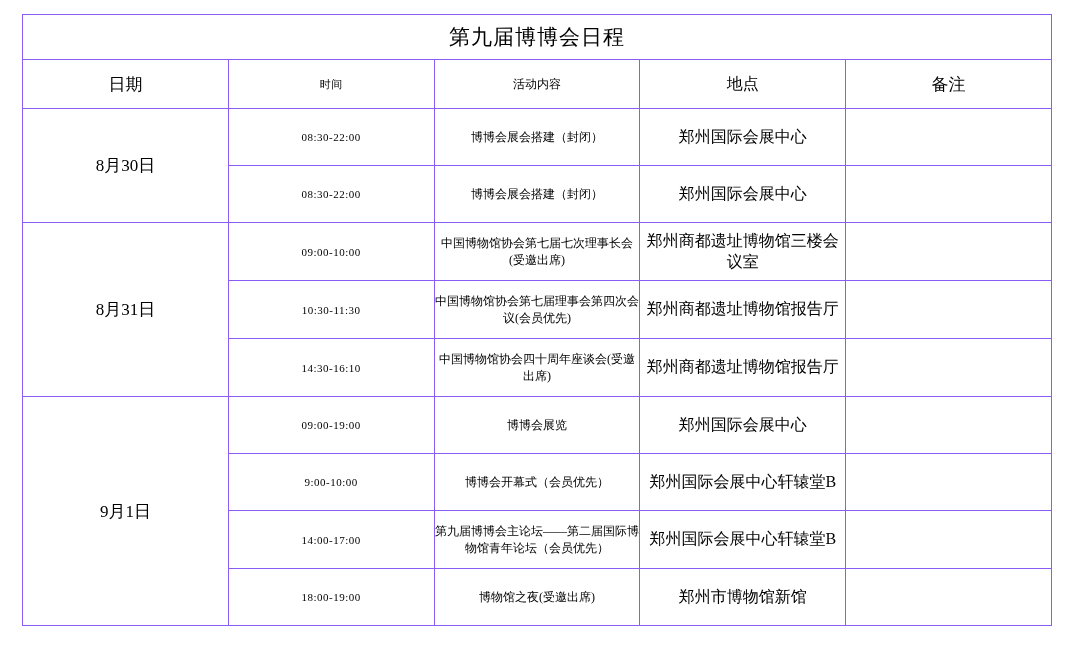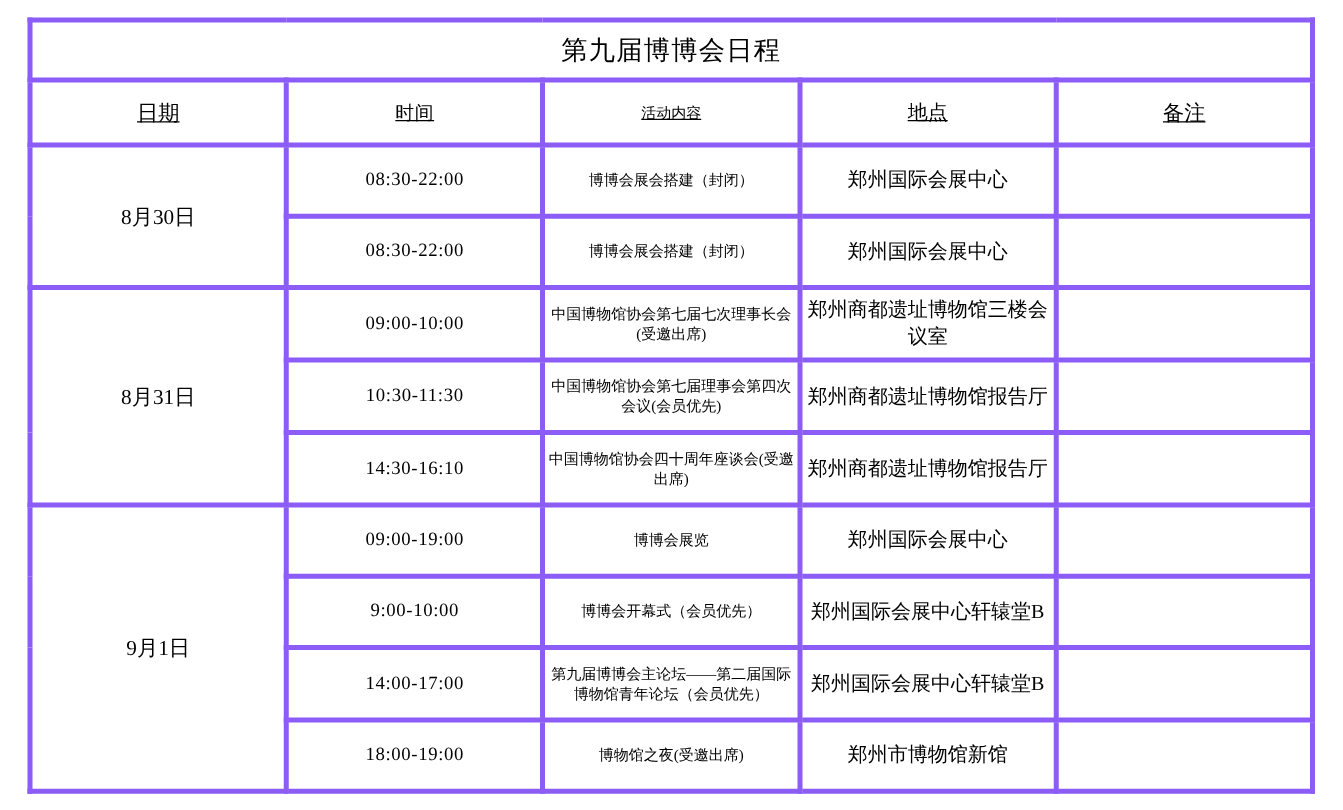--- a/index.html
+++ b/index.html
@@ -20,44 +20,43 @@
     position: relative;
     box-sizing: border-box;
     padding: 14px 22px 0 22px;
   }
   table.schedule {
     width: 1030px;
     border-collapse: collapse;
     table-layout: fixed;
   }
   table.schedule td, table.schedule th {
-    border: 4px solid #8b5cf6;
+    border: 1px solid #8b5cf6;
     padding: 0;
     text-align: center;
     vertical-align: middle;
     font-weight: normal;
   }
   .title-cell {
     height: 44px;
     font-size: 21px;
     font-weight: bold;
     letter-spacing: 1px;
   }
   .head-cell {
     height: 48px;
     font-size: 17px;
     font-weight: bold;
-    text-decoration: underline;
   }
   .date-cell {
     font-size: 17px;
     width: 106px;
   }
   .time-cell {
-    font-size: 15px;
+    font-size: 11px;
     font-family: "Liberation Serif", "DejaVu Serif", serif;
     width: 124px;
     letter-spacing: 0.5px;
   }
   .content-cell {
     font-size: 12px;
     width: 414px;
     line-height: 1.35;
     padding: 4px 6px;
   }

